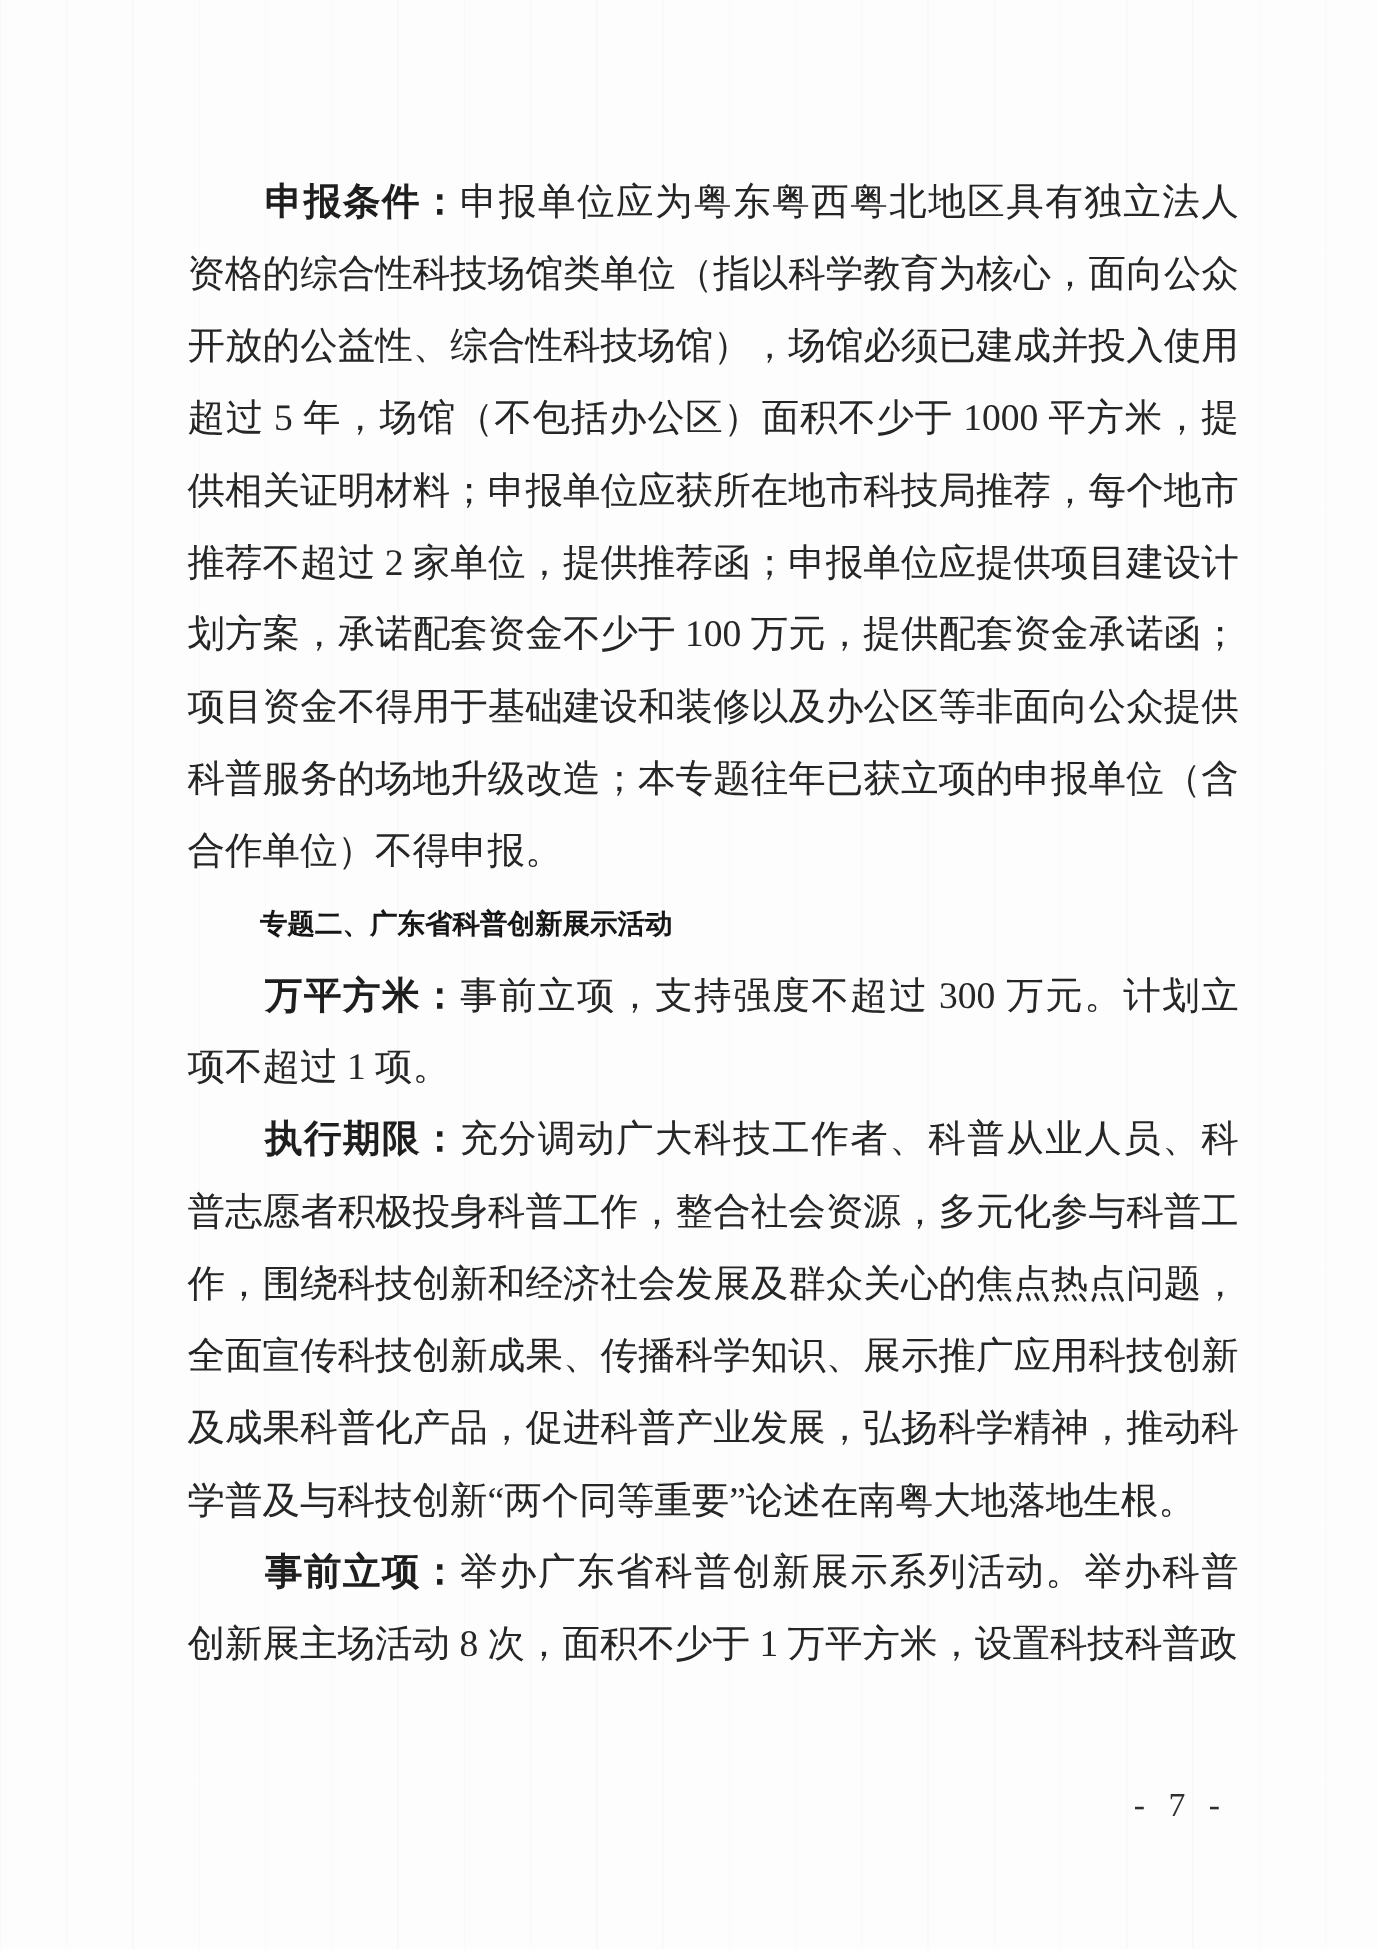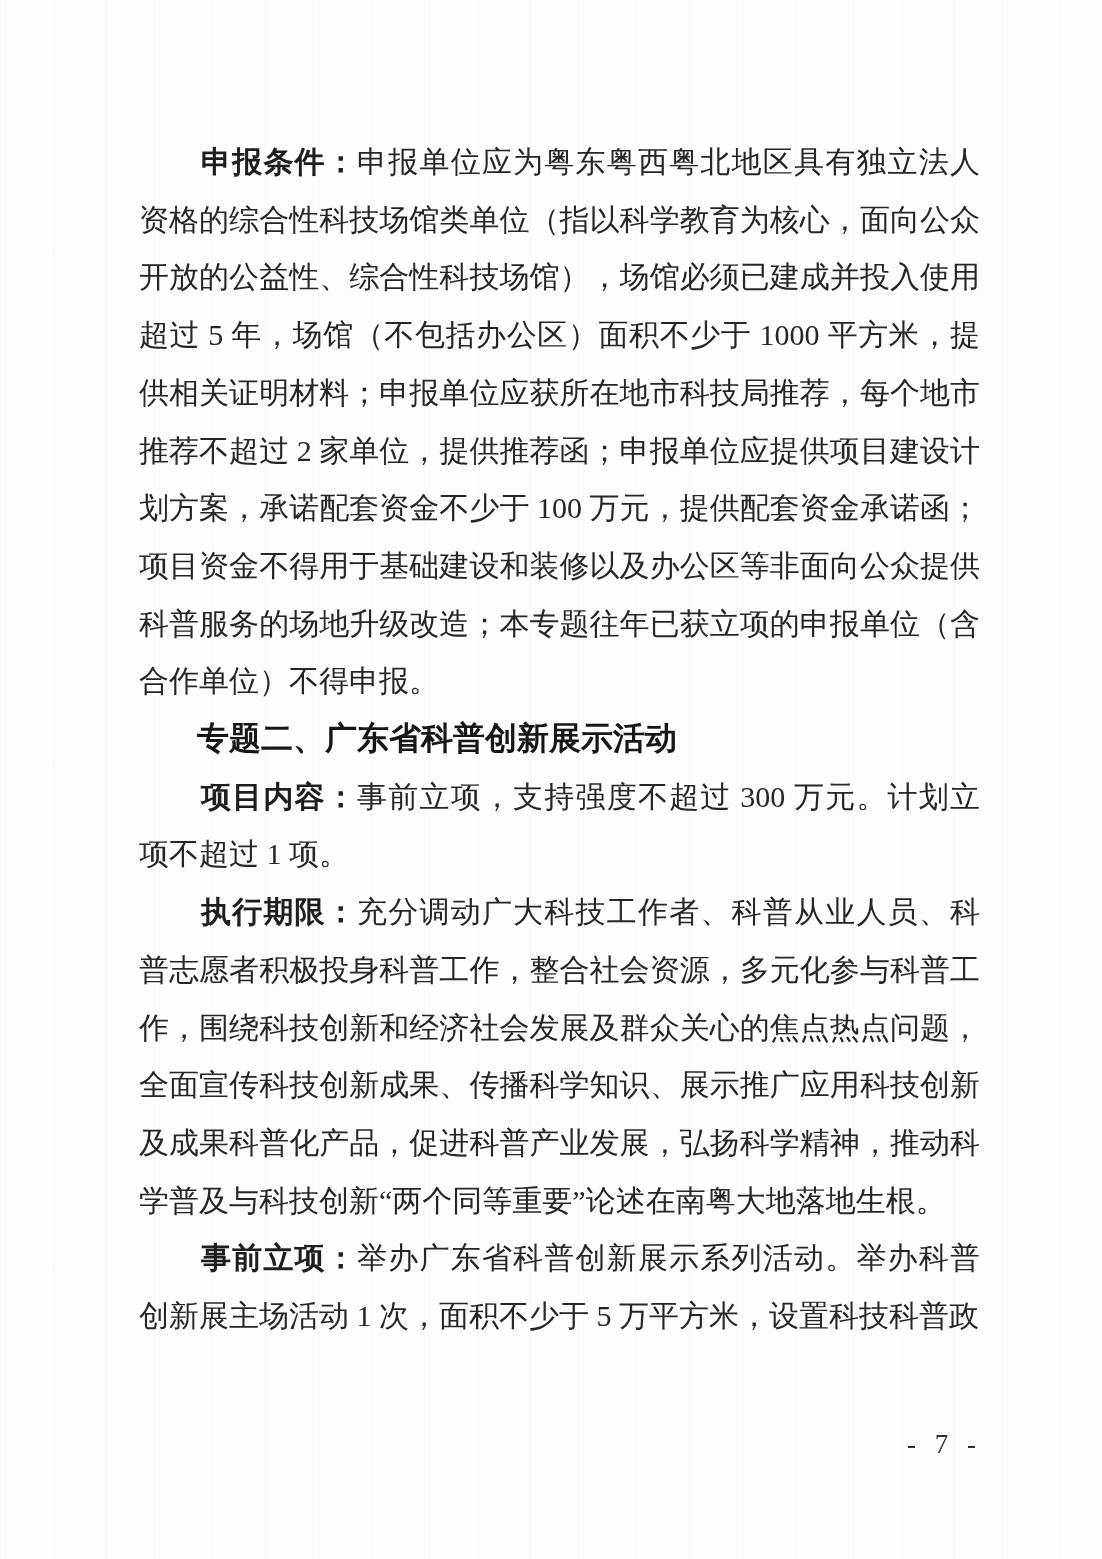--- a/index.html
+++ b/index.html
@@ -17,21 +17,21 @@
       rgba(120,130,140,0.035) 0px,
       rgba(120,130,140,0.035) 1px,
       rgba(0,0,0,0) 1px,
       rgba(0,0,0,0) 53px
     );
     overflow: hidden;
     font-family: "Liberation Serif", serif;
   }
   .page-content {
     position: absolute;
-    left: 139px;
+    left: 150px;
     top: 133px;
     width: 841px;
     font-size: 30px;
     line-height: 57.7px;
     color: #262626;
     text-align: justify;
     text-justify: inter-character;
   }
   .body-para {
     margin: 0;
@@ -42,21 +42,21 @@
     font-weight: bold;
     color: #1e1e1e;
   }
   .para-text {
     font-weight: normal;
   }
   .section-heading {
     margin: 0;
     font-family: "Liberation Sans", sans-serif;
     font-weight: bold;
-    font-size: 32px;
+    font-size: 22px;
     line-height: 57.7px;
     text-indent: 58px;
     color: #161616;
     text-align: left;
   }
   .page-number {
     position: absolute;
     top: 1429px;
     right: 120px;
     font-size: 27px;
@@ -69,21 +69,21 @@
 </head>
 <body>
 
 <div class="page-content">
 
   <p class="body-para"><span class="para-label">申报条件：</span><span class="para-text">申报单位应为粤东粤西粤北地区具有独立法人资格的综合性科技场馆类单位（指以科学教育为核心，面向公众开放的公益性、综合性科技场馆），场馆必须已建成并投入使用超过 5 年，场馆（不包括办公区）面积不少于 1000 平方米，提供相关证明材料；申报单位应获所在地市科技局推荐，每个地市推荐不超过 2 家单位，提供推荐函；申报单位应提供项目建设计划方案，承诺配套资金不少于 100 万元，提供配套资金承诺函；项目资金不得用于基础建设和装修以及办公区等非面向公众提供科普服务的场地升级改造；本专题往年已获立项的申报单位（含合作单位）不得申报。</span></p>
 
   <h2 class="section-heading">专题二、广东省科普创新展示活动</h2>
 
 
-  <p class="body-para"><span class="para-label">项目内容：</span><span class="para-text">事前立项，支持强度不超过 300 万元。计划立项不超过 1 项。</span></p>
+  <p class="body-para"><span class="para-label">万平方米：</span><span class="para-text">事前立项，支持强度不超过 300 万元。计划立项不超过 1 项。</span></p>
 
   <p class="body-para"><span class="para-label">执行期限：</span><span class="para-text">充分调动广大科技工作者、科普从业人员、科普志愿者积极投身科普工作，整合社会资源，多元化参与科普工作，围绕科技创新和经济社会发展及群众关心的焦点热点问题，全面宣传科技创新成果、传播科学知识、展示推广应用科技创新及成果科普化产品，促进科普产业发展，弘扬科学精神，推动科学普及与科技创新“两个同等重要”论述在南粤大地落地生根。</span></p>
 
-  <p class="body-para"><span class="para-label">事前立项：</span><span class="para-text">举办广东省科普创新展示系列活动。举办科普创新展主场活动 1 次，面积不少于 5 万平方米，设置科技科普政</span></p>
+  <p class="body-para"><span class="para-label">事前立项：</span><span class="para-text">举办广东省科普创新展示系列活动。举办科普创新展主场活动 8 次，面积不少于 1 万平方米，设置科技科普政</span></p>
 
 </div>
 
 <div class="page-number">- 7 -</div>
 
 </body></html>

